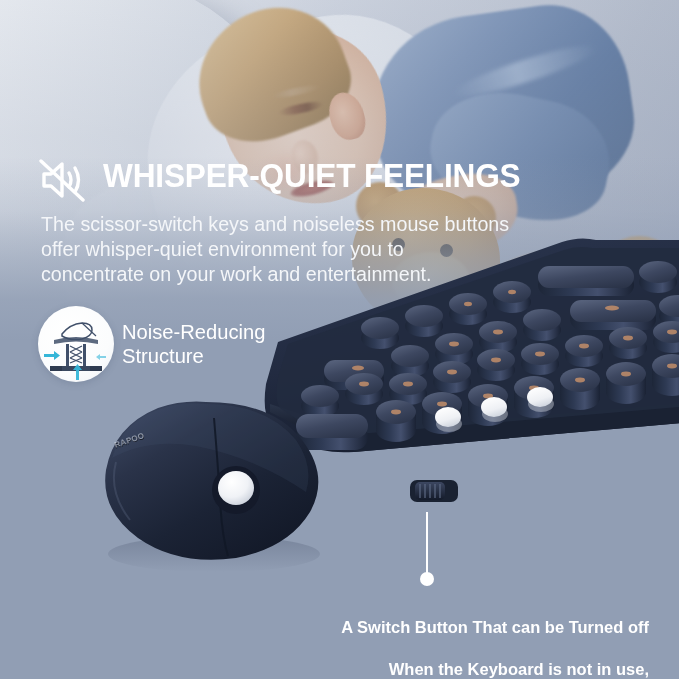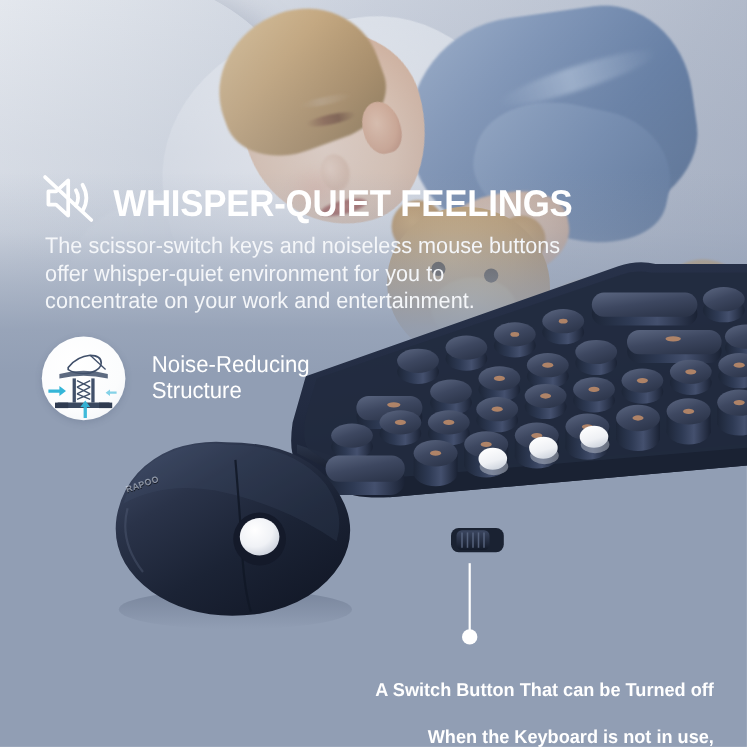--- a/index.html
+++ b/index.html
@@ -258,21 +258,21 @@
         rgba(150,162,184,0.26) 40%,
         rgba(150,162,184,0.30) 70%,
         rgba(150,162,184,0.18) 100%);
   }
 
   
   .headline-row {
     position: absolute;
     left: 38px; top: 158px;
     display: flex;
-    align-items: flex-end;
+    align-items: flex-start;
     gap: 13px;
   }
   .mute-icon { width: 52px; height: 44px; flex: none; display: block; }
   .headline {
     font-size: 34px;
     font-weight: 700;
     color: #ffffff;
     letter-spacing: -0.2px;
     white-space: nowrap;
     line-height: 1;
@@ -292,21 +292,21 @@
     transform-origin: left top;
   }
   .body-copy div { white-space: nowrap; }
 
   
   .feature {
     position: absolute;
     left: 38px; top: 306px;
     display: flex;
     align-items: center;
-    gap: 24px;
+    gap: 8px;
   }
   .badge-circle {
     width: 76px; height: 76px;
     border-radius: 50%;
     background: radial-gradient(circle at 40% 34%, #ffffff 0%, #fbfcfd 62%, #eef1f5 100%);
     flex: none;
     position: relative;
     box-shadow: 0 2px 7px rgba(70,84,110,0.22);
   }
   .badge-svg { position: absolute; left: 0; top: 0; }

